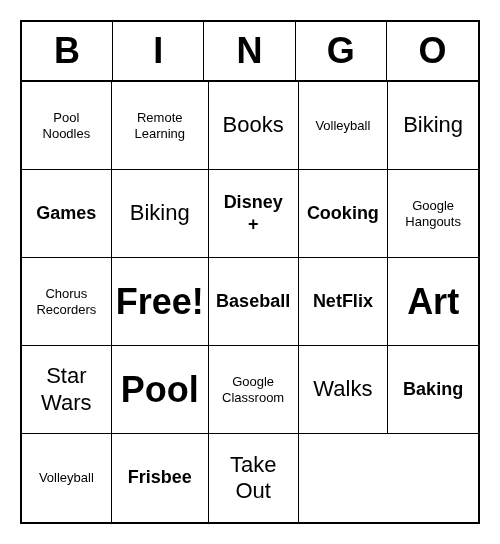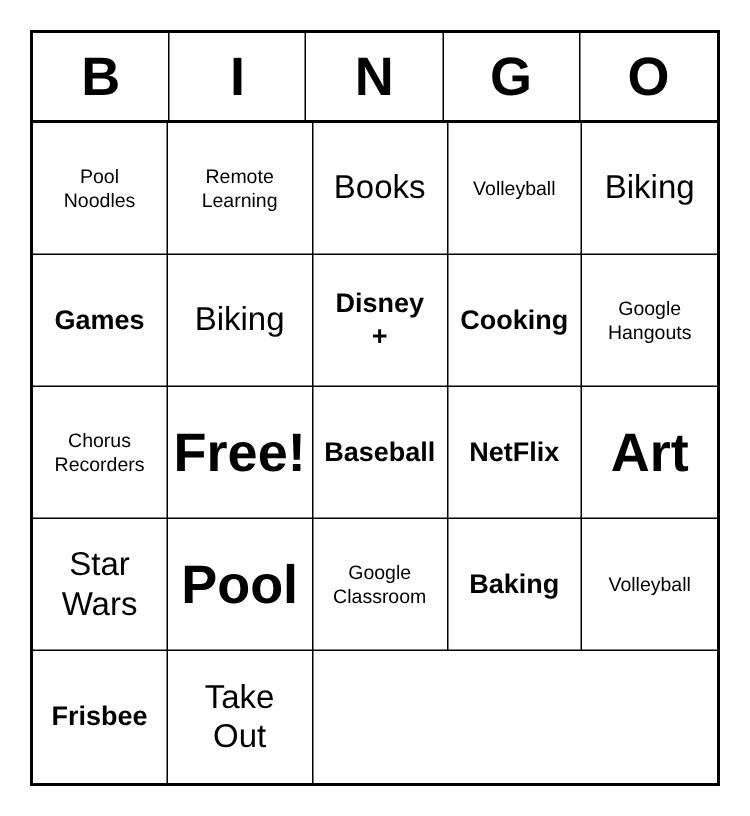--- a/index.html
+++ b/index.html
@@ -149,20 +149,23 @@
       <div class="bingo-cell">
         <span class="cell-text large">Star<br>Wars</span>
       </div>
       <div class="bingo-cell">
         <span class="cell-text xlarge">Pool</span>
       </div>
       <div class="bingo-cell">
         <span class="cell-text small">Google<br>Classroom</span>
       </div>
       <div class="bingo-cell">
+        <span class="cell-text large">Walks</span>
+      </div>
+      <div class="bingo-cell">
         <span class="cell-text medium">Baking</span>
       </div>
       <div class="bingo-cell">
         <span class="cell-text small">Volleyball</span>
       </div>
       <div class="bingo-cell">
         <span class="cell-text medium">Frisbee</span>
       </div>
       <div class="bingo-cell">
         <span class="cell-text large">Take<br>Out</span>

